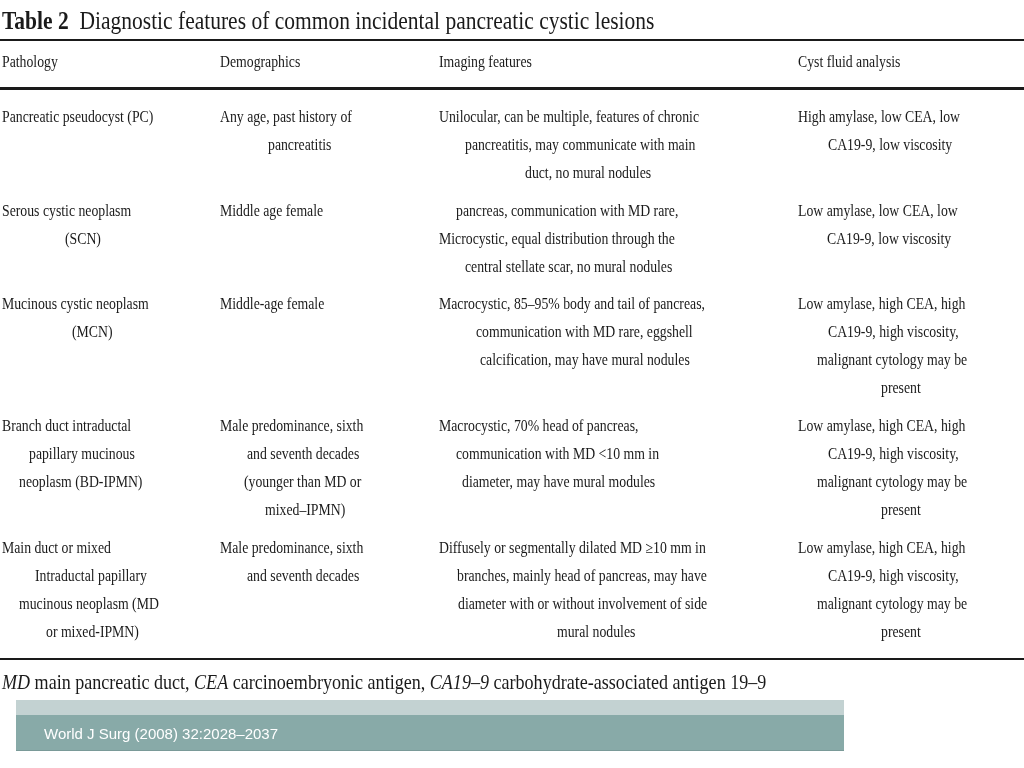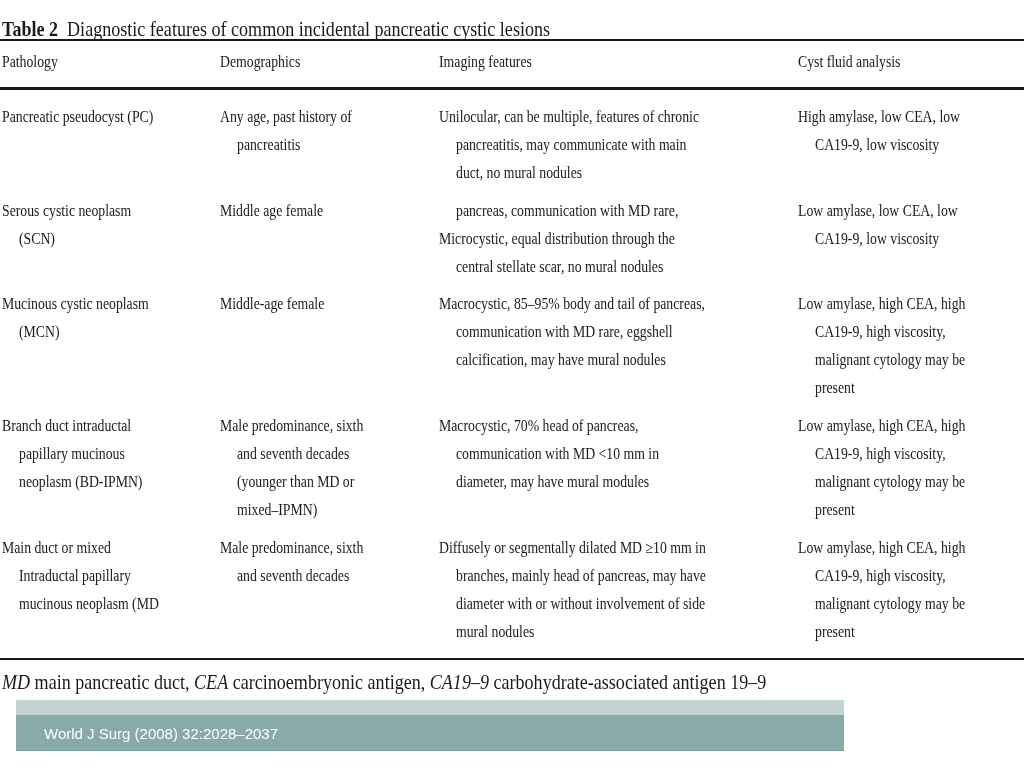--- a/index.html
+++ b/index.html
@@ -2,29 +2,29 @@
 <html><head>
 <meta charset="utf-8">
 <style>
   html, body { margin: 0; padding: 0; }
   body {
     width: 1024px; height: 768px; overflow: hidden; position: relative;
     background: #ffffff; color: #1a1a1a;
     font-family: "Liberation Serif", "DejaVu Serif", serif;
   }
   .sq { display: inline-block; transform-origin: 0 50%; transform: scaleX(0.86); white-space: nowrap; }
-  .caption { position: absolute; left: 2px; top: 16px; font-size: 21px; line-height: 26px; }
+  .caption { position: absolute; left: 2px; top: 8px; font-size: 25px; line-height: 26px; }
   .caption b { font-weight: bold; }
   .rule { position: absolute; left: 0; width: 1024px; background: #1a1a1a; }
   .rule.top { top: 39px; height: 2px; }
   .rule.head { top: 87px; height: 3px; }
   .rule.bottom { top: 658px; height: 2px; }
   .cell { position: absolute; font-size: 16px; line-height: 28px; }
   .cell .ln { display: block; height: 28px; }
-  .cell .ln.indent { padding-left: 17px; }
+  .cell .ln.indent { padding-left: 17px; text-align: center; }
   .hdr { top: 48px; }
   .footnote { position: absolute; left: 2px; top: 669px; font-size: 21px; line-height: 26px; text-align: center; }
   .footnote i { font-style: italic; }
   .ref-bar { position: absolute; left: 16px; top: 700px; width: 828px; height: 50px; }
   .ref-bar .strip { position: absolute; left: 0; top: 0; width: 100%; height: 15px; background: #c3d2d2; }
   .ref-bar .main { position: absolute; left: 0; top: 15px; width: 100%; height: 35px; background: #88aaa8; border-bottom: 1px solid #7a9a98; }
   .ref-bar .txt { position: absolute; left: 28px; top: 24px; color: #ffffff; font-family: "Liberation Sans", "DejaVu Sans", sans-serif; font-size: 15px; line-height: 20px; }
 </style>
 </head>
 <body>
@@ -124,20 +124,21 @@
     <span class="ln indent"><span class="sq">malignant cytology may be</span></span>
     <span class="ln indent"><span class="sq">present</span></span>
   </div>
 </div>
 
 <div>
   <div class="cell" style="left:2px;top:534px">
     <span class="ln"><span class="sq">Main duct or mixed</span></span>
     <span class="ln indent"><span class="sq">Intraductal papillary</span></span>
     <span class="ln indent"><span class="sq">mucinous neoplasm (MD</span></span>
+    <span class="ln indent"><span class="sq">or mixed-IPMN)</span></span>
   </div>
   <div class="cell" style="left:220px;top:534px">
     <span class="ln"><span class="sq">Male predominance, sixth</span></span>
     <span class="ln indent"><span class="sq">and seventh decades</span></span>
   </div>
   <div class="cell" style="left:439px;top:534px">
     <span class="ln"><span class="sq">Diffusely or segmentally dilated MD ≥10 mm in</span></span>
     <span class="ln indent"><span class="sq">branches, mainly head of pancreas, may have</span></span>
     <span class="ln indent"><span class="sq">diameter with or without involvement of side</span></span>
     <span class="ln indent"><span class="sq">mural nodules</span></span>

